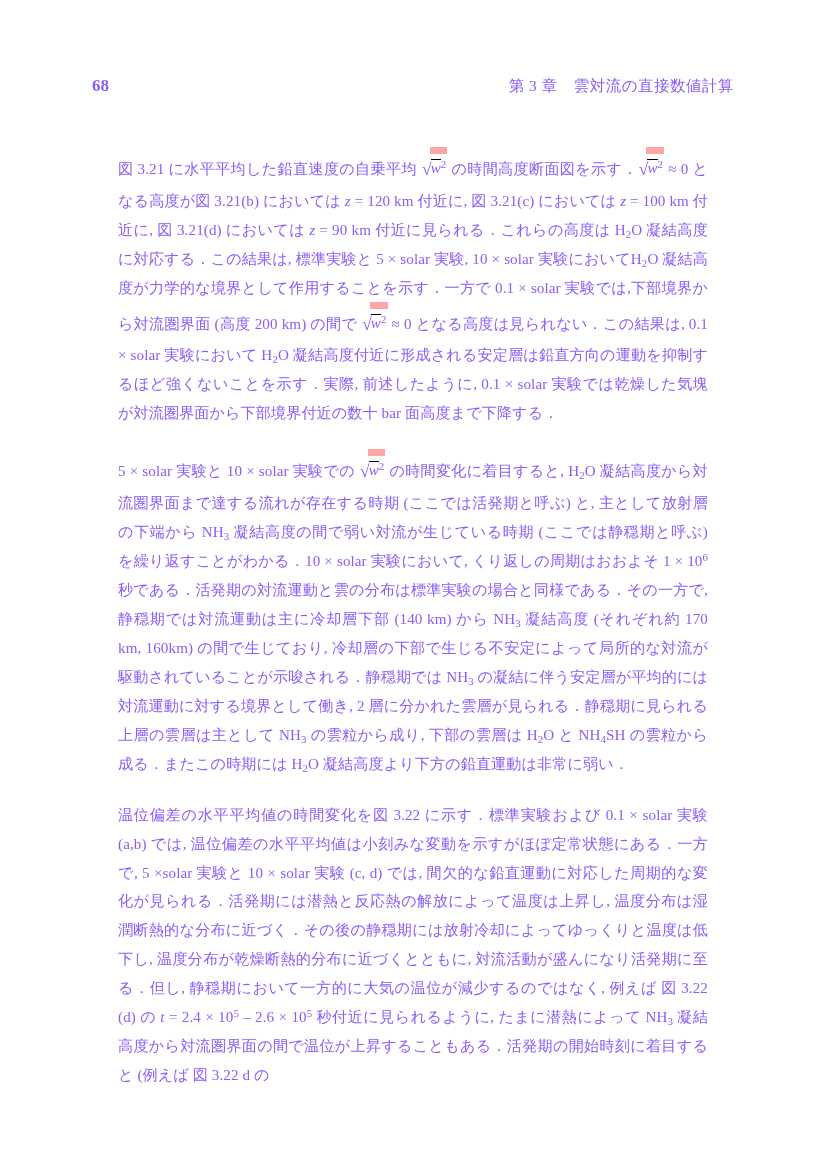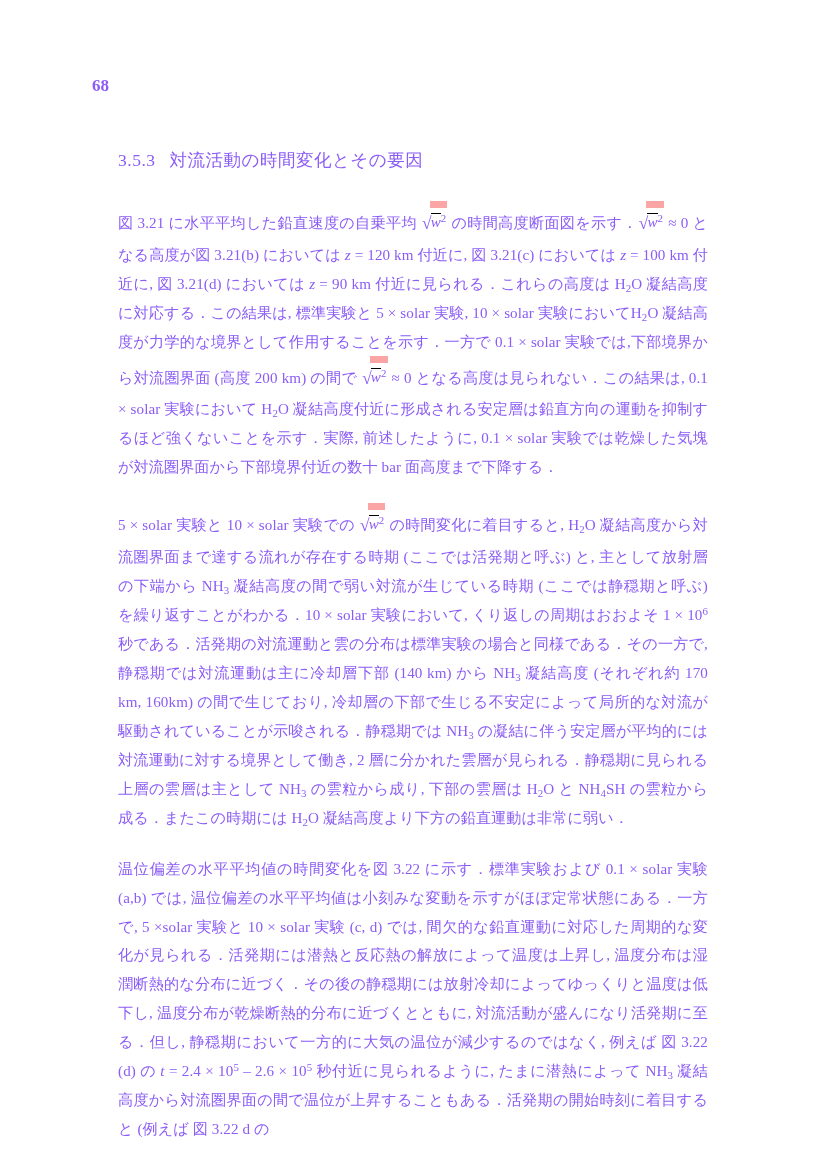--- a/index.html
+++ b/index.html
@@ -108,27 +108,25 @@
     padding-top: 1px;
   }
 </style>
 </head>
 <body>
 
 <div class="page">
 
   <div class="header">
     <span class="folio">68</span>
+    <span class="running-title">第 3 章　雲対流の直接数値計算</span>
   </div>
 
   <div class="content">
 
-    <h2 class="section-heading">
-      <span class="sec-num">3.5.3</span><span>対流活動の時間変化とその要因</span>
-    </h2>
 
     <p class="para"><span>図 3.21 に水平平均した鉛直速度の自乗平均 </span><span class="sqrt"><span class="radical">√</span><span class="radicand"><span class="overbar mi">w</span><sup class="mn">2</sup></span></span><span> の時間高度断面図を示す．</span><span class="sqrt"><span class="radical">√</span><span class="radicand"><span class="overbar mi">w</span><sup class="mn">2</sup></span></span><span> ≈ 0 と</span><span>なる高度が図 3.21(b) においては </span><span class="mi">z</span><span> = 120 km 付近に, 図 3.21(c) においては </span><span class="mi">z</span><span> = 100</span> <span>km 付近に, 図 3.21(d) においては </span><span class="mi">z</span><span> = 90 km 付近に見られる．これらの高度は H</span><sub class="mrm">2</sub><span>O 凝</span><span>結高度に対応する．この結果は, 標準実験と 5 × solar 実験, 10 × solar 実験において</span><span>H</span><sub class="mrm">2</sub><span>O 凝結高度が力学的な境界として作用することを示す．一方で 0.1 × solar 実験では,</span><span>下部境界から対流圏界面 (高度 200 km) の間で </span><span class="sqrt"><span class="radical">√</span><span class="radicand"><span class="overbar mi">w</span><sup class="mn">2</sup></span></span><span> ≈ 0 となる高度は見られない．この</span><span>結果は, 0.1 × solar 実験において H</span><sub class="mrm">2</sub><span>O 凝結高度付近に形成される安定層は鉛直方向の運</span><span>動を抑制するほど強くないことを示す．実際, 前述したように, 0.1 × solar 実験では乾燥</span><span>した気塊が対流圏界面から下部境界付近の数十 bar 面高度まで下降する．</span></p>
 
     <p class="para"><span>5 × solar 実験と 10 × solar 実験での </span><span class="sqrt"><span class="radical">√</span><span class="radicand"><span class="overbar mi">w</span><sup class="mn">2</sup></span></span><span> の時間変化に着目すると, H</span><sub class="mrm">2</sub><span>O 凝結高度から</span><span>対流圏界面まで達する流れが存在する時期 (ここでは活発期と呼ぶ) と, 主として放射層の</span><span>下端から NH</span><sub class="mrm">3</sub><span> 凝結高度の間で弱い対流が生じている時期 (ここでは静穏期と呼ぶ) を繰</span><span>り返すことがわかる．10 × solar 実験において, くり返しの周期はおおよそ 1 × 10</span><sup class="mn">6</sup><span> 秒で</span><span>ある．活発期の対流運動と雲の分布は標準実験の場合と同様である．その一方で, 静穏期</span><span>では対流運動は主に冷却層下部 (140 km) から NH</span><sub class="mrm">3</sub><span> 凝結高度 (それぞれ約 170 km, 160</span><span>km) の間で生じており, 冷却層の下部で生じる不安定によって局所的な対流が駆動されて</span><span>いることが示唆される．静穏期では NH</span><sub class="mrm">3</sub><span> の凝結に伴う安定層が平均的には対流運動に対</span><span>する境界として働き, 2 層に分かれた雲層が見られる．静穏期に見られる上層の雲層は主</span><span>として NH</span><sub class="mrm">3</sub><span> の雲粒から成り, 下部の雲層は H</span><sub class="mrm">2</sub><span>O と NH</span><sub class="mrm">4</sub><span>SH の雲粒から成る．またこの</span><span>時期には H</span><sub class="mrm">2</sub><span>O 凝結高度より下方の鉛直運動は非常に弱い．</span></p>
 
     <p class="para"><span>温位偏差の水平平均値の時間変化を図 3.22 に示す．標準実験および 0.1 × solar 実験 (a,</span><span>b) では, 温位偏差の水平平均値は小刻みな変動を示すがほぼ定常状態にある．一方で, 5 ×</span><span>solar 実験と 10 × solar 実験 (c, d) では, 間欠的な鉛直運動に対応した周期的な変化が見</span><span>られる．活発期には潜熱と反応熱の解放によって温度は上昇し, 温度分布は湿潤断熱的な</span><span>分布に近づく．その後の静穏期には放射冷却によってゆっくりと温度は低下し, 温度分布</span><span>が乾燥断熱的分布に近づくとともに, 対流活動が盛んになり活発期に至る．但し, 静穏期</span><span>において一方的に大気の温位が減少するのではなく, 例えば 図 3.22 (d) の </span><span class="mi">t</span><span> = 2.4 × 10</span><sup class="mn">5</sup> <span>– 2.6 × 10</span><sup class="mn">5</sup><span> 秒付近に見られるように, たまに潜熱によって NH</span><sub class="mrm">3</sub><span> 凝結高度から対流圏界面</span><span>の間で温位が上昇することもある．活発期の開始時刻に着目すると (例えば 図 3.22 d の</span></p>
 
   </div>
 </div>
 

